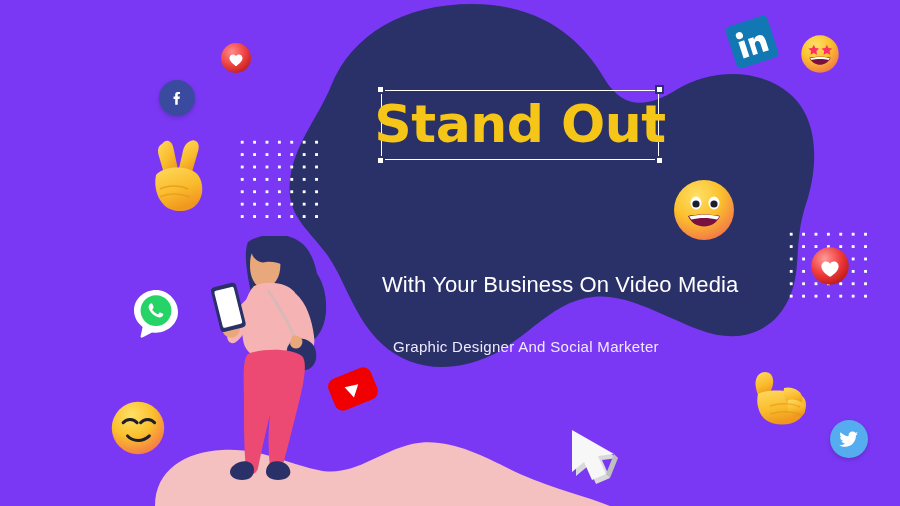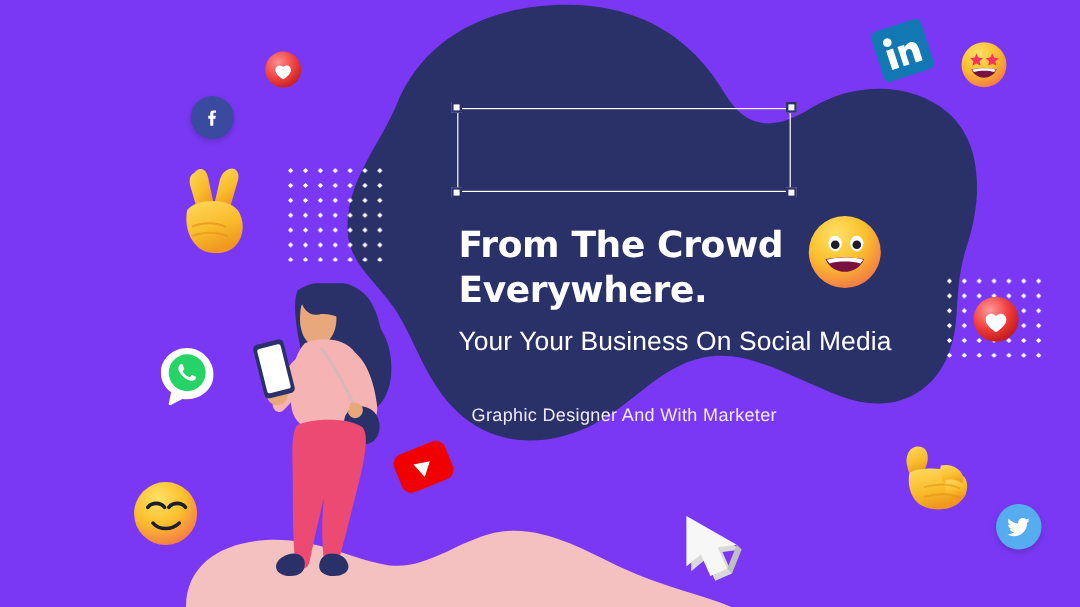--- a/index.html
+++ b/index.html
@@ -348,30 +348,27 @@
       <path d="M22 48 C32 45 44 45 53 49" stroke="#e08b16" stroke-width="1.5" fill="none" opacity="0.45"></path>
     </svg>
   </div>
 
   <div class="headline-wrap">
     <div class="headline-box"></div>
     <div class="handle tl"></div>
     <div class="handle tr"></div>
     <div class="handle bl"></div>
     <div class="handle br"></div>
-  </div>
-
-  <div class="subhead">
-    <div>From The Crowd</div>
-    <div>Everywhere.</div>
-  </div>
-
-  <div class="tagline">Your Your Business On Social Media</div>
-
-  <div class="role">Graphic Designer And With Marketer</div>
+    <div class="headline">Stand Out</div>
+  </div>
+
+
+  <div class="tagline">With Your Business On Video Media</div>
+
+  <div class="role">Graphic Designer And Social Marketer</div>
 
 
   <svg class="abs" style="left:564px;top:428px;" width="66" height="62" viewBox="0 0 66 62" aria-hidden="true">
     <path fill="#d9d9d9" d="M12 6 L12 48 L24 38 L32 56 L46 50 L38 32 L54 30 Z"></path>
     <path fill="#f7f7f7" d="M8 2 L8 44 L20 34 L28 52 L42 46 L34 28 L50 26 Z"></path>
     <path fill="#bfbfbf" d="M42 46 L46 50 L54 30 L50 26 Z"></path>
   </svg>
 
 </div>
 

